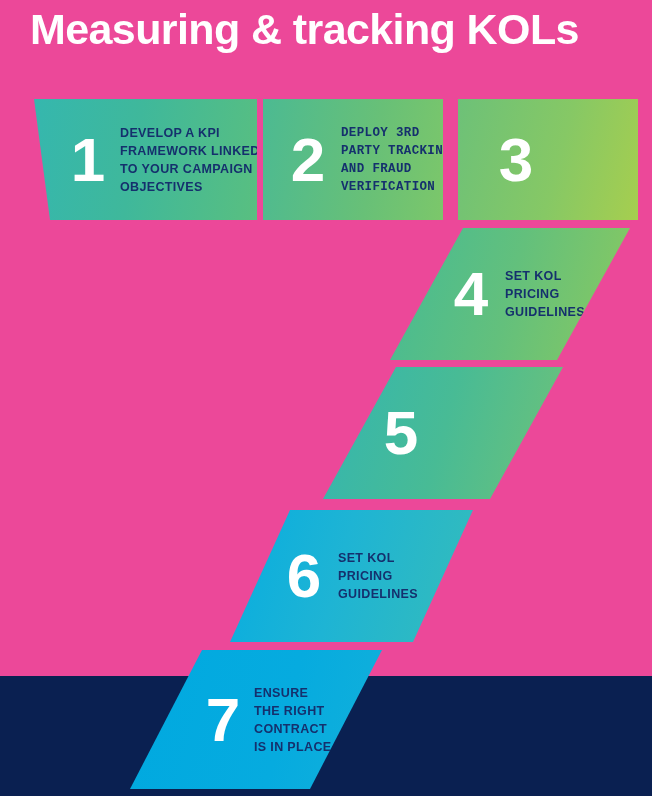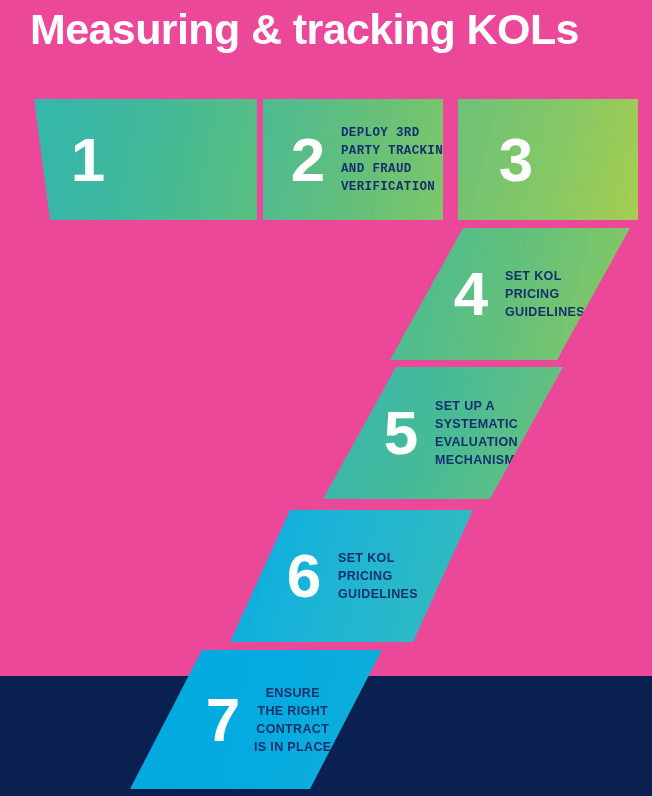--- a/index.html
+++ b/index.html
@@ -112,32 +112,36 @@
   #step-6 .num   { width:52px; }
   #step-6 .label { margin-left:8px; }
 
   #step-7 {
     left:130px; top:650px; width:252px; height:139px;
     background:linear-gradient(105deg,#00a9e0 0%,#06abdf 60%,#12b0da 100%);
     clip-path:polygon(72px 0px, 252px 0px, 180px 139px, 0px 139px);
   }
   #step-7 .inner { padding-left:70px; }
   #step-7 .num   { width:46px; }
-  #step-7 .label { margin-left:8px;text-align:center; }
+  #step-7 .label { margin-left:8px; }
 </style>
 </head>
 <body>
 
 <div id="infographic">
 
   <div id="title">Measuring &amp; tracking KOLs</div>
 
   <div class="step" id="step-1">
     <div class="inner">
       <div class="num">1</div>
+      <div class="label">DEVELOP A KPI
+FRAMEWORK LINKED
+TO YOUR CAMPAIGN
+OBJECTIVES</div>
     </div>
   </div>
 
   <div class="step" id="step-2">
     <div class="inner">
       <div class="num">2</div>
       <div class="label">DEPLOY 3RD
 PARTY TRACKING
 AND FRAUD
 VERIFICATION</div>
@@ -155,24 +159,20 @@
       <div class="num">4</div>
       <div class="label">SET KOL
 PRICING
 GUIDELINES</div>
     </div>
   </div>
 
   <div class="step" id="step-5">
     <div class="inner">
       <div class="num">5</div>
-      <div class="label">SET UP A
-SYSTEMATIC
-EVALUATION
-MECHANISM</div>
     </div>
   </div>
 
   <div class="step" id="step-6">
     <div class="inner">
       <div class="num">6</div>
       <div class="label">SET KOL
 PRICING
 GUIDELINES</div>
     </div>

